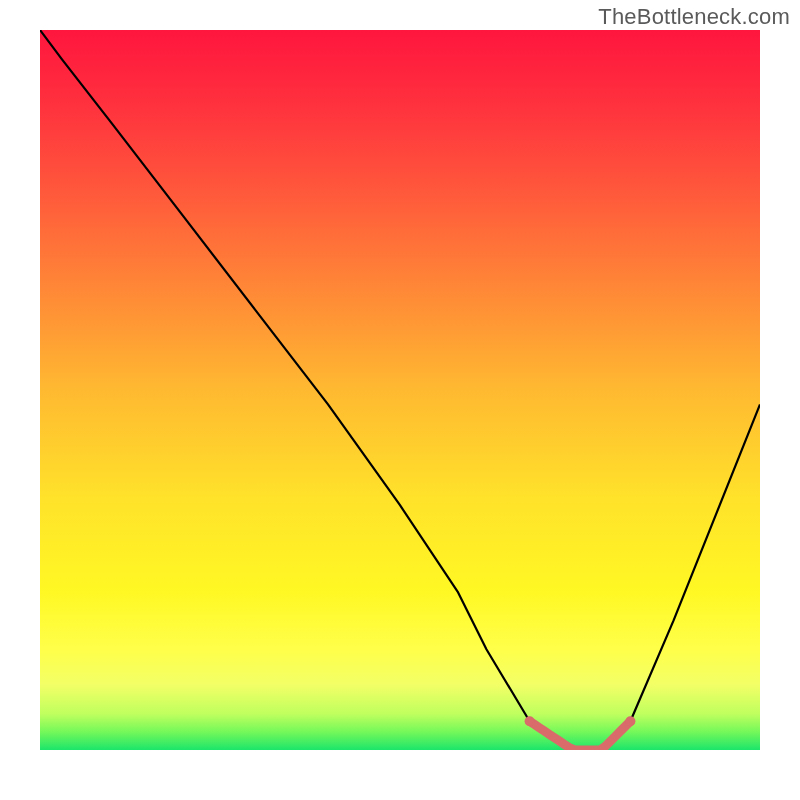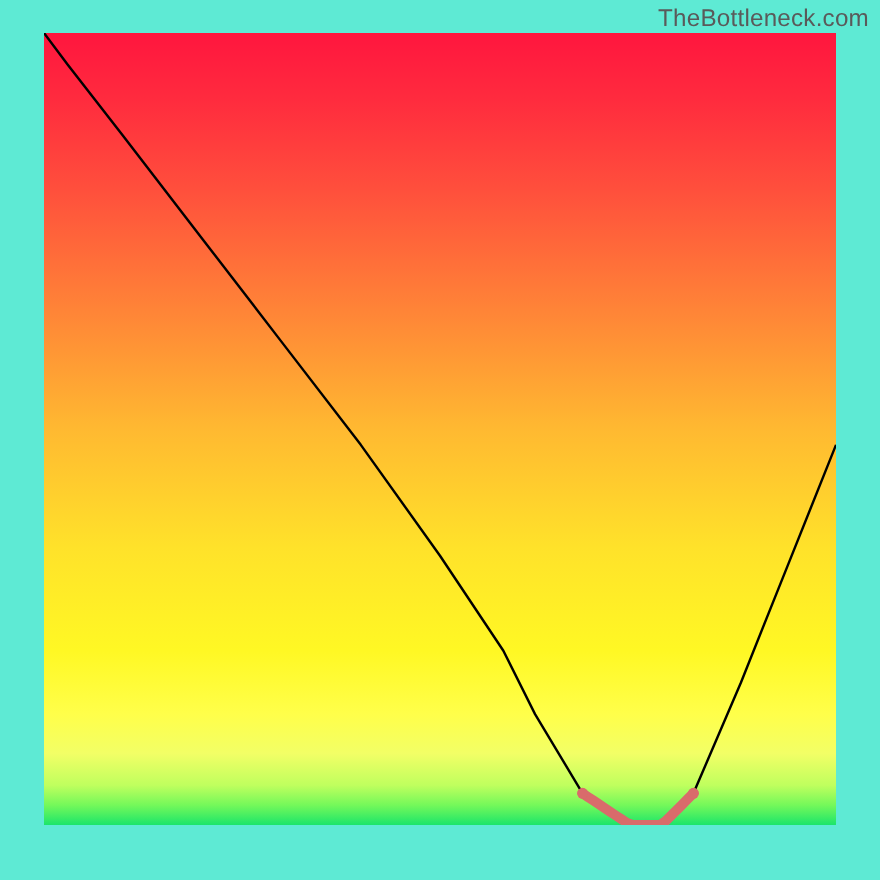--- a/index.html
+++ b/index.html
@@ -8,21 +8,21 @@
     background: #000;
     width: 800px;
     height: 800px;
     overflow: hidden;
     font-family: Arial, Helvetica, sans-serif;
   }
   .frame {
     position: relative;
     width: 800px;
     height: 800px;
-    background: #5eead4;
+    background: #ffffff;
   }
   .watermark {
     position: absolute;
     top: 4px;
     right: 10px;
     color: #5a5a5a;
     font-size: 22px;
     font-weight: 500;
     letter-spacing: 0.2px;
     z-index: 5;

